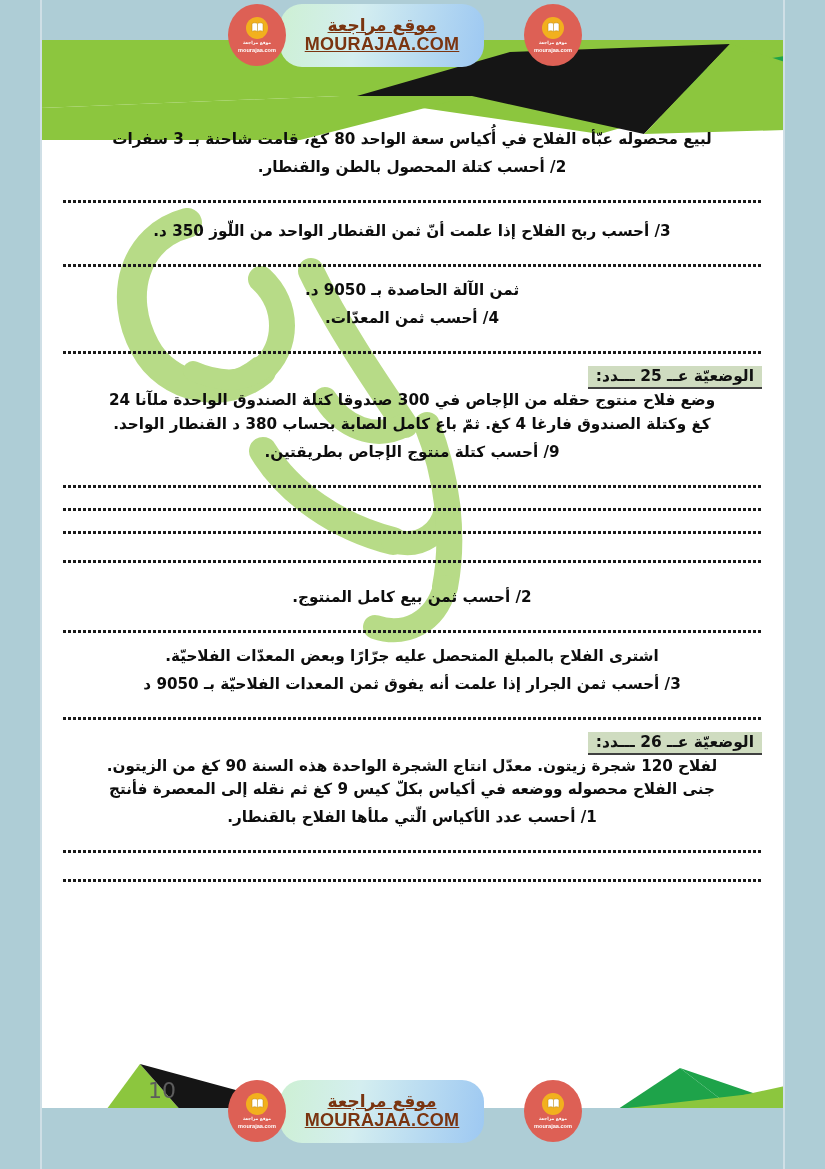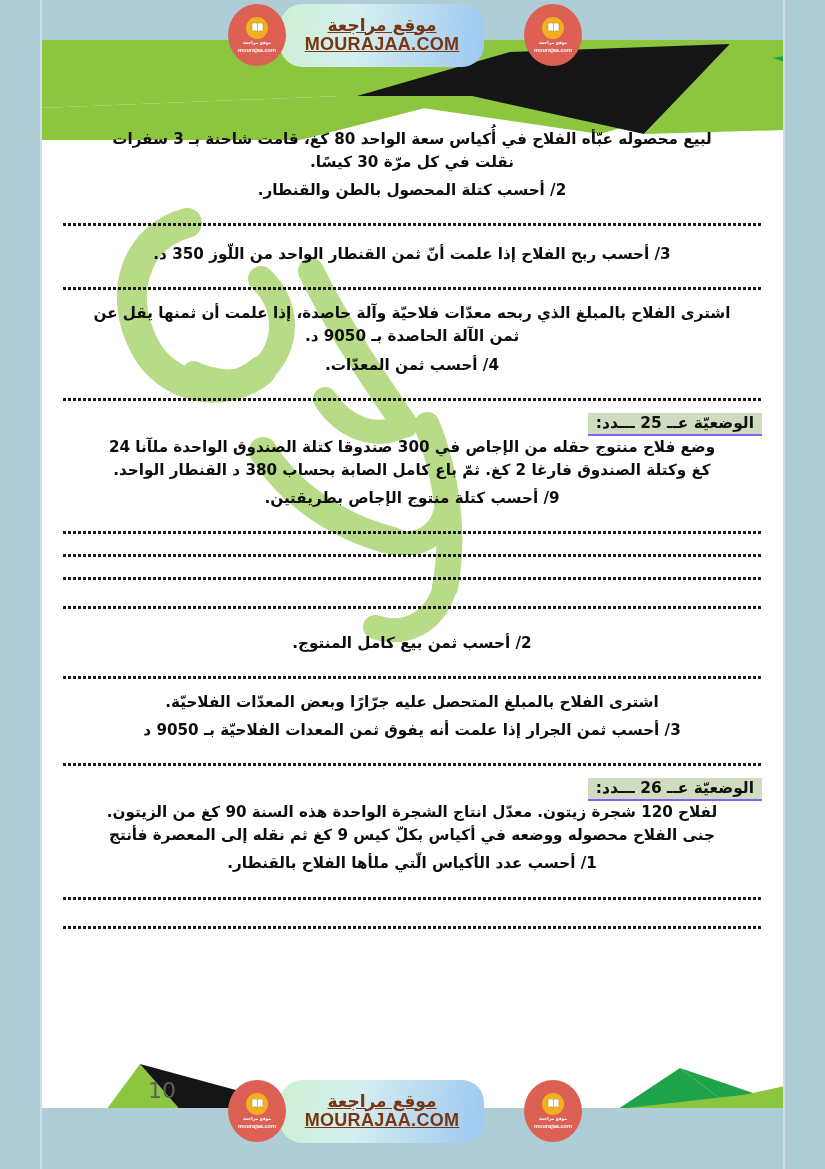--- a/index.html
+++ b/index.html
@@ -81,21 +81,21 @@
   }
 
   
   .section-head{
     display:inline-block;
     background:#cfdcc0;
     padding:1px 8px 2px 8px;
     font-weight:bold;
     font-size:15.5px;
     color:#111;
-    border-bottom:2px solid #8b5cf6;
+    border-bottom:2px solid #404040;
     white-space:nowrap;
     letter-spacing:0px;
   }
   .section-head-row{text-align:right;}
 
   
   #page-number{
     position:absolute;
     left:108px; top:1078px;
     font-family:"DejaVu Sans", sans-serif;
@@ -208,47 +208,45 @@
     <polygon points="640,22 745,58 700,68" fill="#1ea34a"></polygon>
     <polygon points="500,72 745,44 745,75 500,75" fill="#8cc63e"></polygon>
     <polygon points="690,52 745,40 745,75 640,75" fill="#8cc63e"></polygon>
   </svg>
 
   <div id="page-number">10</div>
 
   <div id="content">
 
     <p class="para">لبيع محصوله عبّأه الفلاح في أُكياس سعة الواحد 80 كغ، قامت شاحنة بـ 3 سفرات</p>
-    <p class="para">نقلت في كل مرّة 30 كيسًا.</p>
     <p class="para q">2/ أحسب كتلة المحصول بالطن والقنطار.</p>
 
     <div class="gap-md"></div>
     <div class="dots"></div>
     <div class="gap-sm"></div>
 
     <p class="para q">3/ أحسب ربح الفلاح إذا علمت أنّ ثمن القنطار الواحد من اللّوز 350 د.</p>
 
     <div class="gap-md"></div>
     <div class="dots"></div>
     <div class="gap-sm"></div>
 
-    <p class="para">اشترى الفلاح بالمبلغ الذي ربحه معدّات فلاحيّة وآلة حاصدة، إذا علمت أن ثمنها يقل عن</p>
     <p class="para">ثمن الآلة الحاصدة بـ 9050 د.</p>
     <p class="para q">4/ أحسب ثمن المعدّات.</p>
 
     <div class="gap-md"></div>
     <div class="dots"></div>
     <div class="gap-sm"></div>
 
     <div class="section-head-row">
       <span class="section-head">الوضعيّة عــ 25 ـــدد:</span>
     </div>
 
     <p class="para">وضع فلاح منتوج حقله من الإجاص في 300 صندوقا كتلة الصندوق الواحدة ملآنا 24</p>
-    <p class="para">كغ وكتلة الصندوق فارغا 2 كغ. ثمّ باع كامل الصابة بحساب 380 د القنطار الواحد.</p>
+    <p class="para">كغ وكتلة الصندوق فارغا 4 كغ. ثمّ باع كامل الصابة بحساب 380 د القنطار الواحد.</p>
     <p class="para q">9/ أحسب كتلة منتوج الإجاص بطريقتين.</p>
 
     <div class="gap-md"></div>
     <div class="dots"></div>
     <div class="gap-sm"></div>
     <div class="dots"></div>
     <div class="gap-sm"></div>
     <div class="dots"></div>
     <div class="gap-md"></div>
     <div class="dots"></div>

